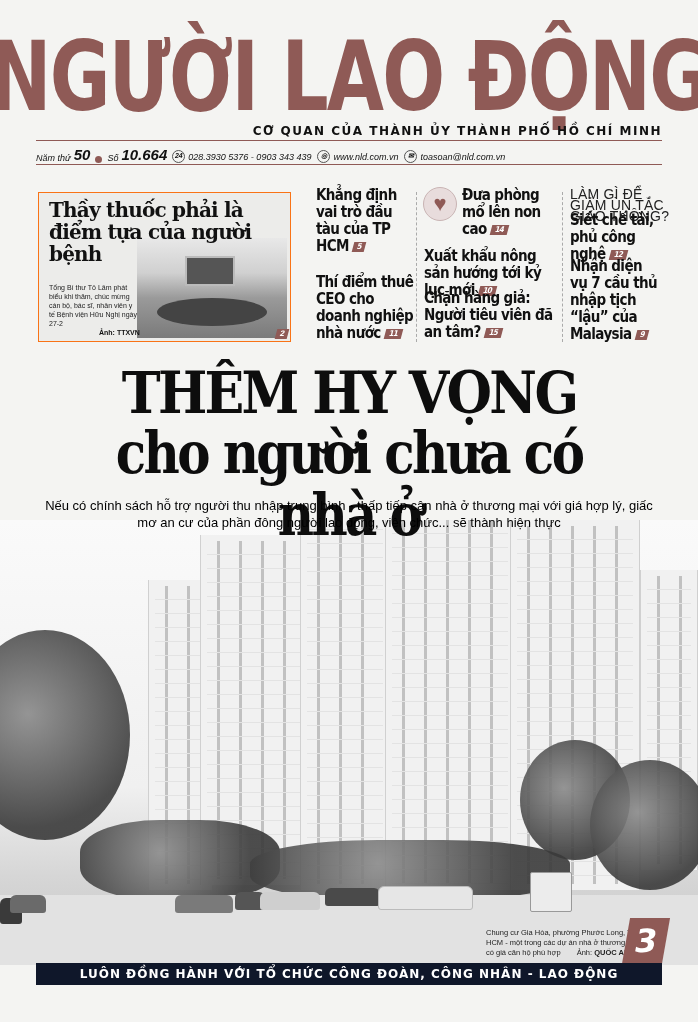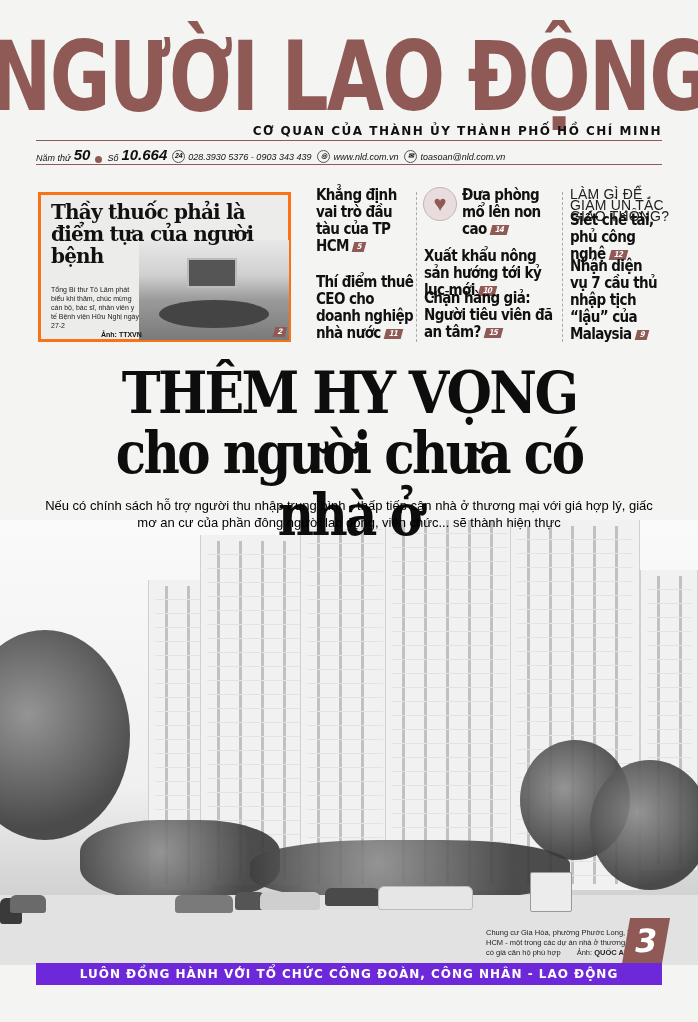--- a/index.html
+++ b/index.html
@@ -10,21 +10,21 @@
   .rule { position:absolute; left:36px; width:626px; height:1px; background:#8f5a56; }
   .infobar { position:absolute; left:36px; top:143px; width:626px; height:20px; display:flex; align-items:flex-end; font-size:10px; white-space:nowrap;font-style:italic; }
   .infobar .small { font-size:9px; margin-right:3px; }
   .infobar .big { font-weight:bold; font-size:15px; margin-right:5px; }
   .infobar .dot { display:inline-block; width:7px; height:7px; border-radius:50%; background:#8f5a56; margin-right:5px; }
   .daybox { background:#8f5a56; color:#fff; height:20px; padding:0 10px; display:flex; align-items:center; margin:0 6px 0 4px; border-radius:0 0 4px 4px; }
   .daybox .day { font-weight:bold; font-size:15px; letter-spacing:1px; margin-right:8px; }
   .daybox .date { font-size:12px; }
   .contact { display:flex; align-items:center; margin-right:6px; font-size:9px;margin-top:16px; }
   .ico { display:inline-block; width:13px; height:13px; border-radius:50%; border:1.5px solid #555; margin-right:3px; font-size:7px; text-align:center; line-height:10px; font-weight:bold; }
-  .teaser-box { position:absolute; left:38px; top:192px; width:253px; height:150px; background:#ececea; border:3px solid #f97316; }
+  .teaser-box { position:absolute; left:38px; top:192px; width:253px; height:150px; background:#ececea; border:1px solid #f97316; }
   .teaser-title { position:absolute; left:10px; top:6px; font-family:"DejaVu Serif", serif; font-weight:bold; font-size:20px; line-height:22px; letter-spacing:-0.8px; width:230px; z-index:2; }
   .teaser-photo { position:absolute; left:98px; top:45px; width:150px; height:100px; background:linear-gradient(180deg,#e8e8e8 0%,#d0d0d0 35%,#9a9a9a 60%,#7a7a7a 100%); overflow:hidden; }
   .teaser-photo .screen { position:absolute; left:48px; top:18px; width:50px; height:30px; background:#555; border:2px solid #bbb; }
   .teaser-photo .table { position:absolute; left:20px; top:60px; width:110px; height:28px; border-radius:50%; background:#444; }
   .teaser-caption { position:absolute; left:10px; top:90px; width:90px; font-size:7px; line-height:9px; color:#222; }
   .teaser-credit { position:absolute; left:60px; top:136px; font-size:7px; }
   .pagetag { display:inline-block; background:#8f5a56; color:#fff; font-size:8px; font-weight:bold; padding:0 4px; height:10px; line-height:10px; transform:skewX(-15deg); }
   .teaser-box .pagetag { position:absolute; right:2px; bottom:2px; }
   .hl { position:absolute; font-family:"DejaVu Sans Condensed","DejaVu Sans", sans-serif; font-weight:bold; font-size:15px; line-height:17px; letter-spacing:-0.6px; color:#111; }
   .hl .pagetag { margin-left:4px; vertical-align:middle; }
@@ -38,21 +38,21 @@
   .sapo { position:absolute; left:40px; top:497px; width:618px; text-align:center; font-size:13px; line-height:17px; color:#000000; z-index:3; }
   .photo { position:absolute; left:0; top:520px; width:698px; height:445px; background:linear-gradient(180deg,#fafafa 0%,#f0f0f0 60%,#d6d6d6 80%,#c6c6c6 100%); overflow:hidden; }
   .tower { position:absolute; background:#f1f1f1; border-left:1px solid #d0d0d0; border-right:1px solid #cfcfcf; }
   .tower::after { content:""; position:absolute; inset:6px; background:repeating-linear-gradient(180deg, transparent 0 13px, #d8d8d8 13px 14px), repeating-linear-gradient(90deg, transparent 0 10px, #9a9a9a 10px 13px, transparent 13px 22px); opacity:0.55; }
   .tree { position:absolute; border-radius:50%; background:radial-gradient(circle at 40% 40%, #8a8a8a, #3a3a3a 70%); opacity:0.9; }
   .road { position:absolute; left:0; bottom:0; width:698px; height:70px; background:#e2e2e2; }
   .car { position:absolute; height:18px; border-radius:6px 6px 3px 3px; background:#6a6a6a; }
   .caption { position:absolute; left:486px; top:928px; width:160px; font-size:7.5px; line-height:10px; color:#222; z-index:4; }
   .caption b { font-weight:bold; }
   .pagenum { position:absolute; left:626px; top:918px; width:40px; height:46px; background:#8f5a56; color:#fff; font-family:"DejaVu Sans", sans-serif; font-weight:bold; font-size:32px; text-align:center; line-height:46px; transform:skewX(-10deg); z-index:4; }
-  .footer-band { position:absolute; left:36px; top:963px; width:626px; height:22px; background:#6d28d9; color:#fff; text-align:center; font-family:"DejaVu Sans", sans-serif; font-weight:bold; font-size:12px; line-height:22px; letter-spacing:1px; z-index:4; }
+  .footer-band { position:absolute; left:36px; top:963px; width:626px; height:22px; background:#0f172a; color:#fff; text-align:center; font-family:"DejaVu Sans", sans-serif; font-weight:bold; font-size:12px; line-height:22px; letter-spacing:1px; z-index:4; }
 </style>
 </head>
 <body>
 
 <div class="masthead">
   <div class="masthead-title">NGƯỜI LAO ĐỘNG</div>
 </div>
 <div class="tagline">CƠ QUAN CỦA THÀNH ỦY THÀNH PHỐ HỒ CHÍ MINH</div>
 <div class="rule" style="top:140px"></div>
 

